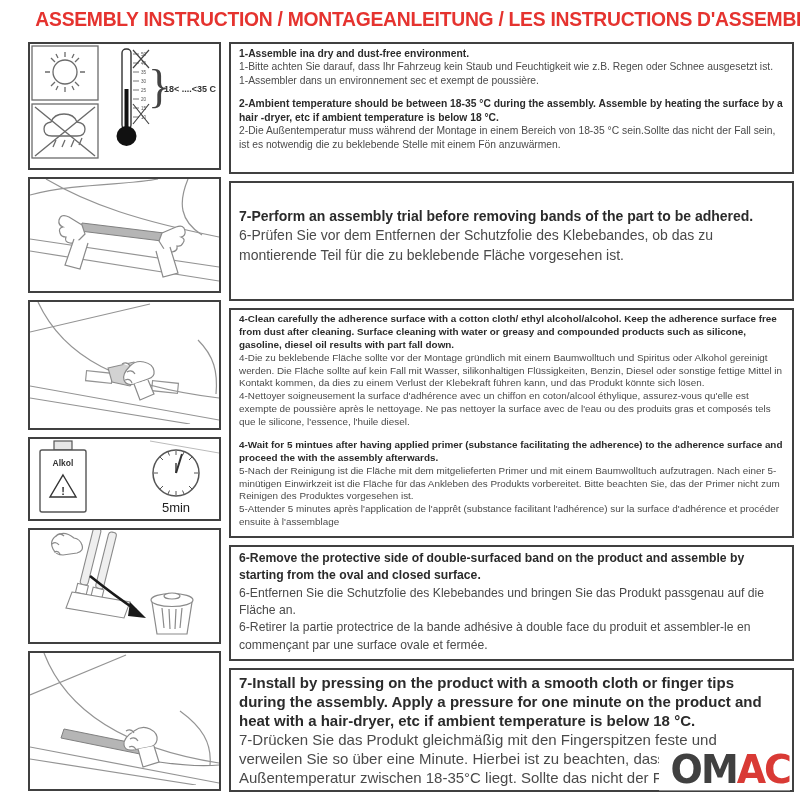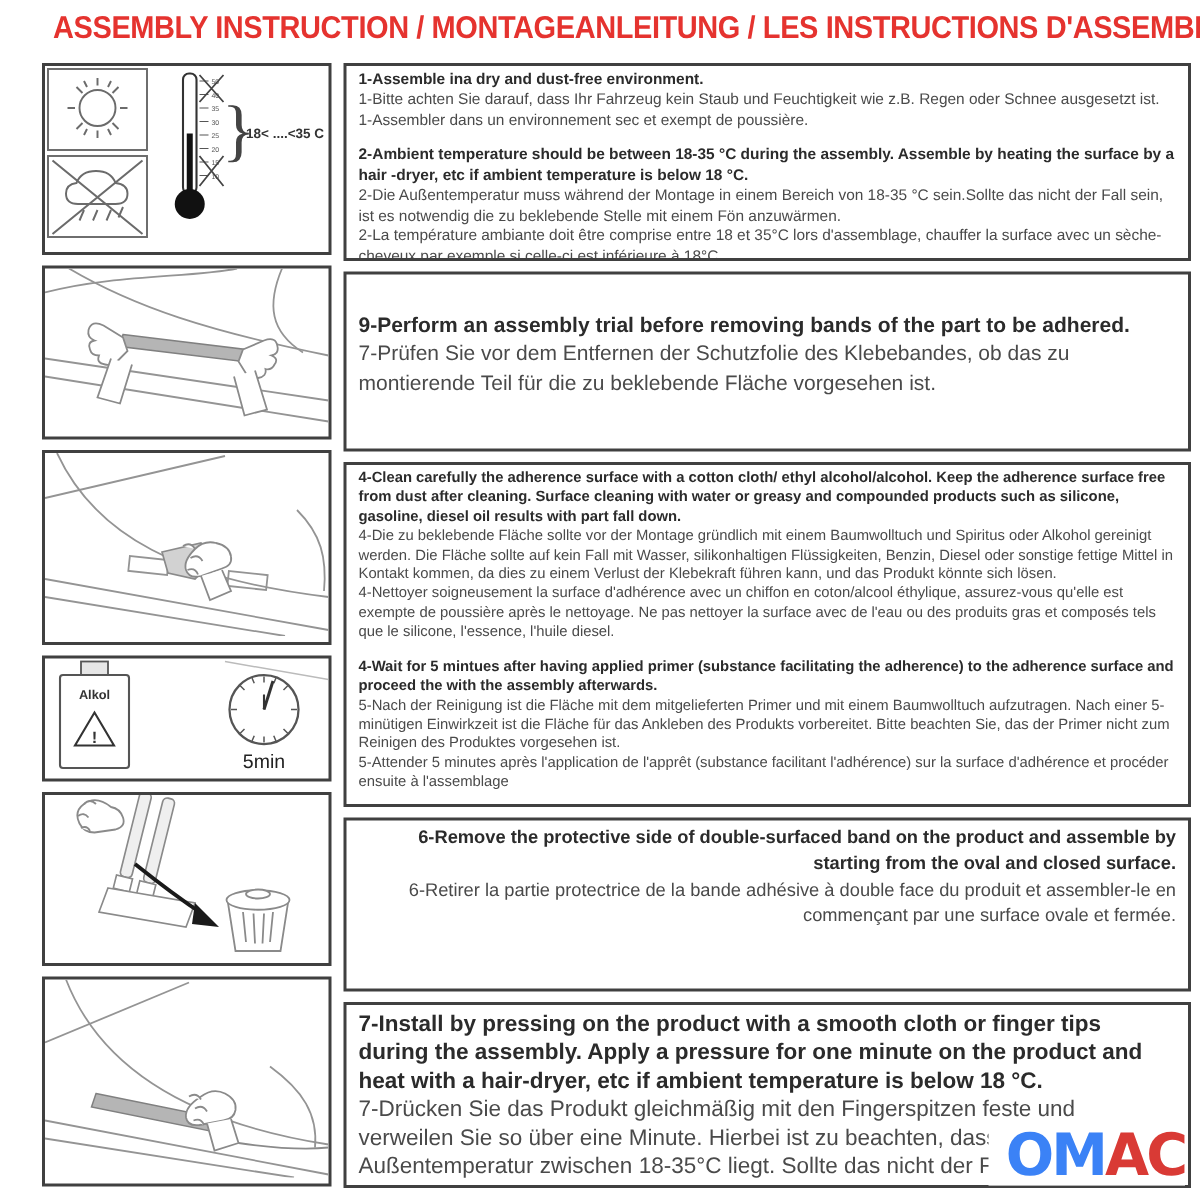--- a/index.html
+++ b/index.html
@@ -10,26 +10,26 @@
   .leftcol{width:193px;flex:0 0 193px;margin-right:8px;}
   .rightcol{flex:1;min-width:0;}
   .ibox{border:2px solid #404040;margin-bottom:7px;background:#fff;overflow:hidden;}
   .cell{border:2px solid #404040;margin-bottom:7px;background:#fff;overflow:hidden;color:#4a4a4a;}
   .cell p{margin:0;}
   .cell .b{color:#2b2b2b;font-weight:bold;}
   .sp{margin-top:10px !important;}
   .c1{height:122px;padding:3px 8px;font-size:10.3px;line-height:1.31;}
   .c2{height:92px;padding:24px 8px 0 8px;font-size:14px;line-height:1.38;}
   .c3{height:220px;padding:3px 8px;font-size:9.9px;line-height:1.3;}
-  .c4{height:106px;padding:3px 8px;font-size:12.2px;line-height:1.42;text-align:right;}
+  .c4{height:106px;padding:3px 8px;font-size:12.2px;line-height:1.42;}
   .c5{height:114px;padding:3px 8px;font-size:15px;line-height:1.27;}
   .b1{height:124px;} .b2{height:112px;} .b3{height:126px;} .b4{height:80px;} .b5{height:112px;} .b6{height:136px;}
   svg{display:block;}
   .logo{position:absolute;right:10px;top:750px;background:#fff;padding:0 0 0 12px;font-size:38px;font-weight:bold;letter-spacing:-2px;line-height:40px;font-family:"DejaVu Sans",sans-serif;transform:scaleY(1.02);}
-  .logo .lb{color:#3b82f6;} .logo .lr{color:#d93a35;margin-top:32px;}
+  .logo .lb{color:#404040;} .logo .lr{color:#d93a35;margin-top:32px;}
 </style>
 </head>
 <body>
 
 <div class="title-wrap">
   <span class="title">ASSEMBLY INSTRUCTION / MONTAGEANLEITUNG / LES INSTRUCTIONS D'ASSEMBLAGE</span>
 </div>
 
 <div class="main">
 
@@ -186,39 +186,39 @@
   </div>
 
   <div class="rightcol">
 
     <div class="cell c1">
       <p class="b">1-Assemble ina dry and dust-free environment.</p>
       <p>1-Bitte achten Sie darauf, dass Ihr Fahrzeug kein Staub und Feuchtigkeit wie z.B. Regen oder Schnee ausgesetzt ist.</p>
       <p>1-Assembler dans un environnement sec et exempt de poussière.</p>
       <p class="b sp">2-Ambient temperature should be between 18-35 °C  during the assembly. Assemble by heating the surface by a hair -dryer, etc if ambient temperature is below 18 °C.</p>
       <p>2-Die Außentemperatur muss während der Montage in einem Bereich von 18-35 °C  sein.Sollte das nicht der Fall sein, ist es notwendig die zu beklebende Stelle mit einem Fön anzuwärmen.</p>
-      <p>2-La température ambiante doit être comprise entre 18 et 35°C lors d'assemblage, chauffer la surface avec un sèche-cheveux par exemple si celle-ci est inférieure à 18°C.</p>
     </div>
 
     <div class="cell c2">
-      <p class="b">9-Perform an assembly trial before removing bands of the part to be adhered.</p>
-      <p>7-Prüfen Sie vor dem Entfernen der Schutzfolie des Klebebandes, ob das zu montierende Teil für die zu beklebende Fläche vorgesehen ist.</p>
+      <p class="b">7-Perform an assembly trial before removing bands of the part to be adhered.</p>
+      <p>6-Prüfen Sie vor dem Entfernen der Schutzfolie des Klebebandes, ob das zu montierende Teil für die zu beklebende Fläche vorgesehen ist.</p>
     </div>
 
     <div class="cell c3">
       <p class="b">4-Clean carefully the adherence surface with a cotton cloth/ ethyl alcohol/alcohol. Keep the adherence surface free from dust after cleaning. Surface cleaning with water or greasy and compounded products such as silicone, gasoline, diesel oil results with part fall down.</p>
       <p>4-Die zu beklebende Fläche sollte vor der Montage gründlich mit einem Baumwolltuch und Spiritus oder Alkohol gereinigt werden. Die Fläche sollte auf kein Fall mit Wasser, silikonhaltigen Flüssigkeiten, Benzin, Diesel oder sonstige fettige Mittel in Kontakt kommen, da dies zu einem Verlust der Klebekraft führen kann, und das Produkt könnte sich lösen.</p>
       <p>4-Nettoyer soigneusement la surface d'adhérence avec un chiffon en coton/alcool éthylique, assurez-vous qu'elle est exempte de poussière après le nettoyage. Ne pas nettoyer la surface avec de l'eau ou des produits gras et composés tels que le silicone, l'essence, l'huile diesel.</p>
       <p class="b sp">4-Wait for 5 mintues after having applied primer (substance facilitating the adherence) to the adherence surface and proceed the with the assembly afterwards.</p>
       <p>5-Nach der Reinigung ist die Fläche mit dem mitgelieferten Primer und mit einem Baumwolltuch aufzutragen. Nach einer 5-minütigen Einwirkzeit ist die Fläche für das Ankleben des Produkts vorbereitet. Bitte beachten Sie, das der Primer nicht zum Reinigen des Produktes vorgesehen ist.</p>
       <p>5-Attender 5 minutes après l'application de l'apprêt (substance facilitant l'adhérence) sur la surface d'adhérence et procéder ensuite à l'assemblage</p>
     </div>
 
     <div class="cell c4">
       <p class="b">6-Remove the protective side of double-surfaced band on the product and assemble by starting from the oval and closed surface.</p>
+      <p>6-Entfernen Sie die Schutzfolie des Klebebandes und bringen Sie das Produkt passgenau auf die Fläche an.</p>
       <p>6-Retirer la partie protectrice de la bande adhésive à double face du produit et assembler-le en commençant par une surface ovale et fermée.</p>
     </div>
 
     <div class="cell c5">
       <p class="b">7-Install by pressing on the product with a smooth cloth or finger tips during the assembly. Apply a pressure for one minute on the product and heat with a hair-dryer, etc if ambient temperature is below 18 °C.</p>
       <p>7-Drücken Sie das Produkt gleichmäßig mit den Fingerspitzen feste und verweilen Sie so über eine Minute. Hierbei ist zu beachten, dass die Außentemperatur zwischen 18-35°C liegt. Sollte das nicht der Fall sein, ist es notwendig das Produkt mit einem Fön anzuwärmen. Anschliessend wird das Produkt mit wieder entfernbarenKreppbandstreifen fixiert. Nach 24 Stunden können diese wieder entfernt werden.</p>
       <p>7-Installer en appuyant sur le produit avec un chiffon doux ou le bout des doigts pendant l'assemblage. Appliquez une pression pendant une minute sur le produit et chauffez avec un sèche-cheveux, exemple si la température ambiante est inférieure à 18°C</p>
     </div>
   </div>
 </div>

